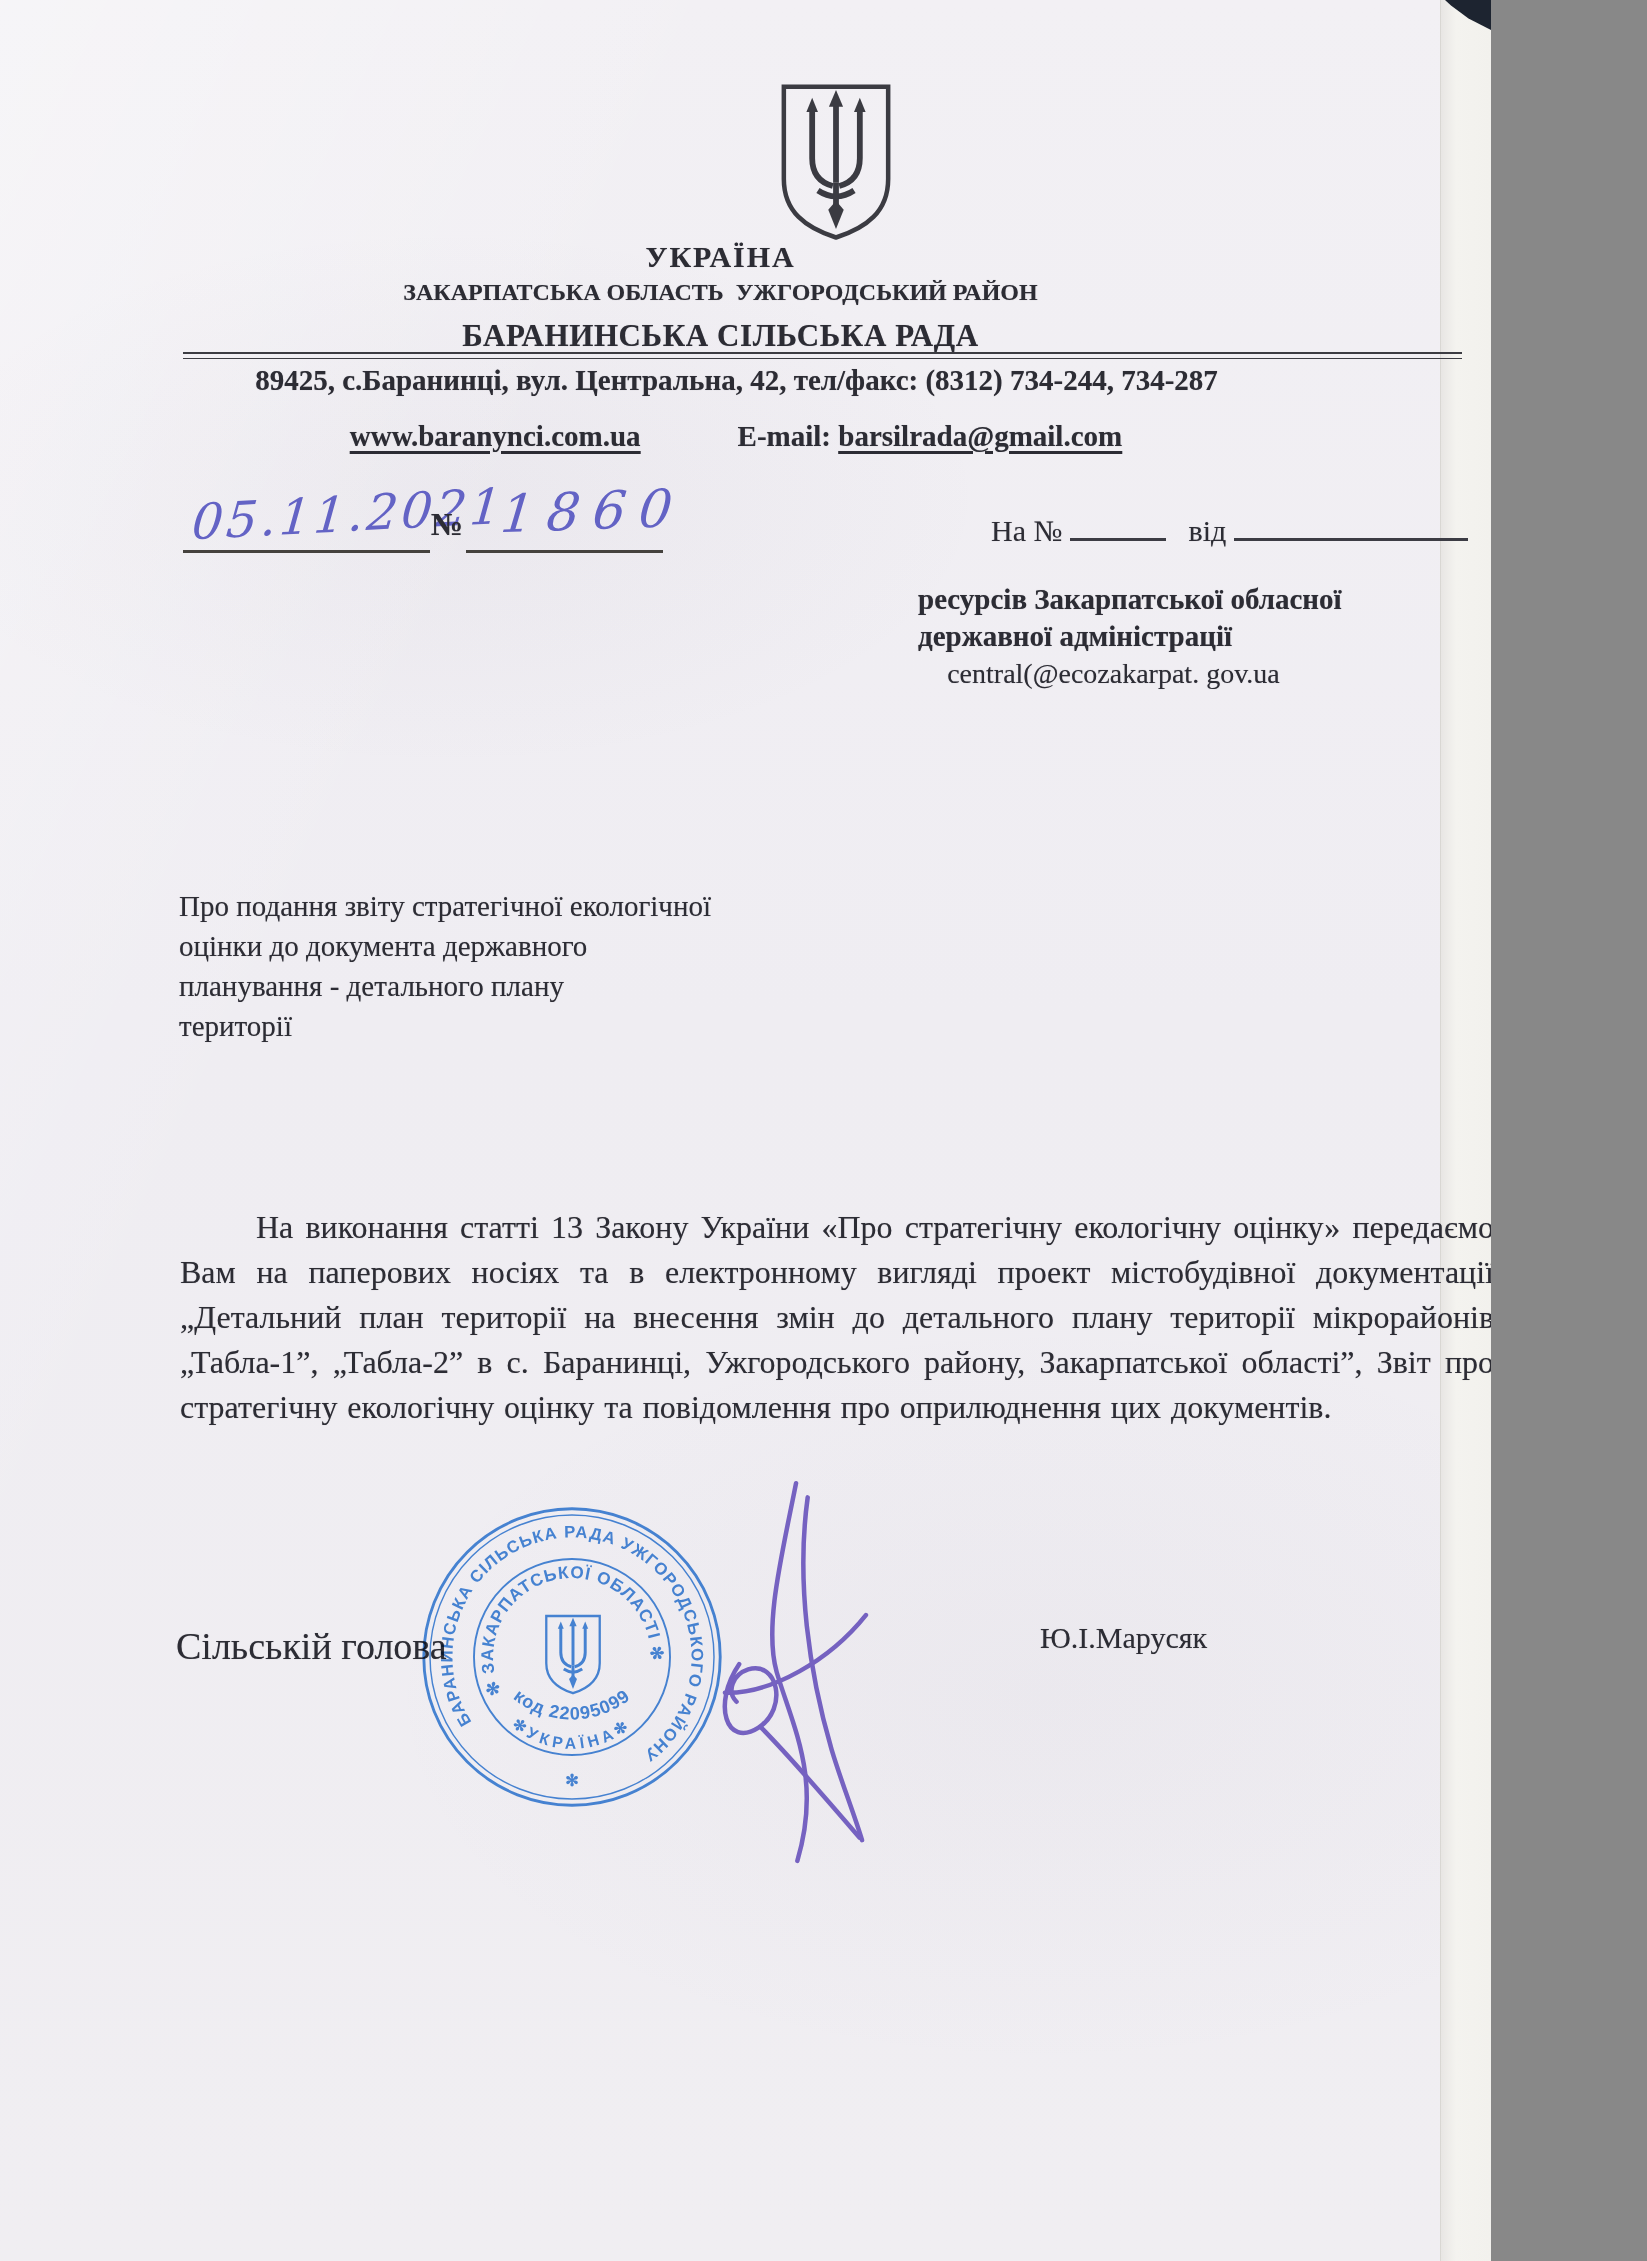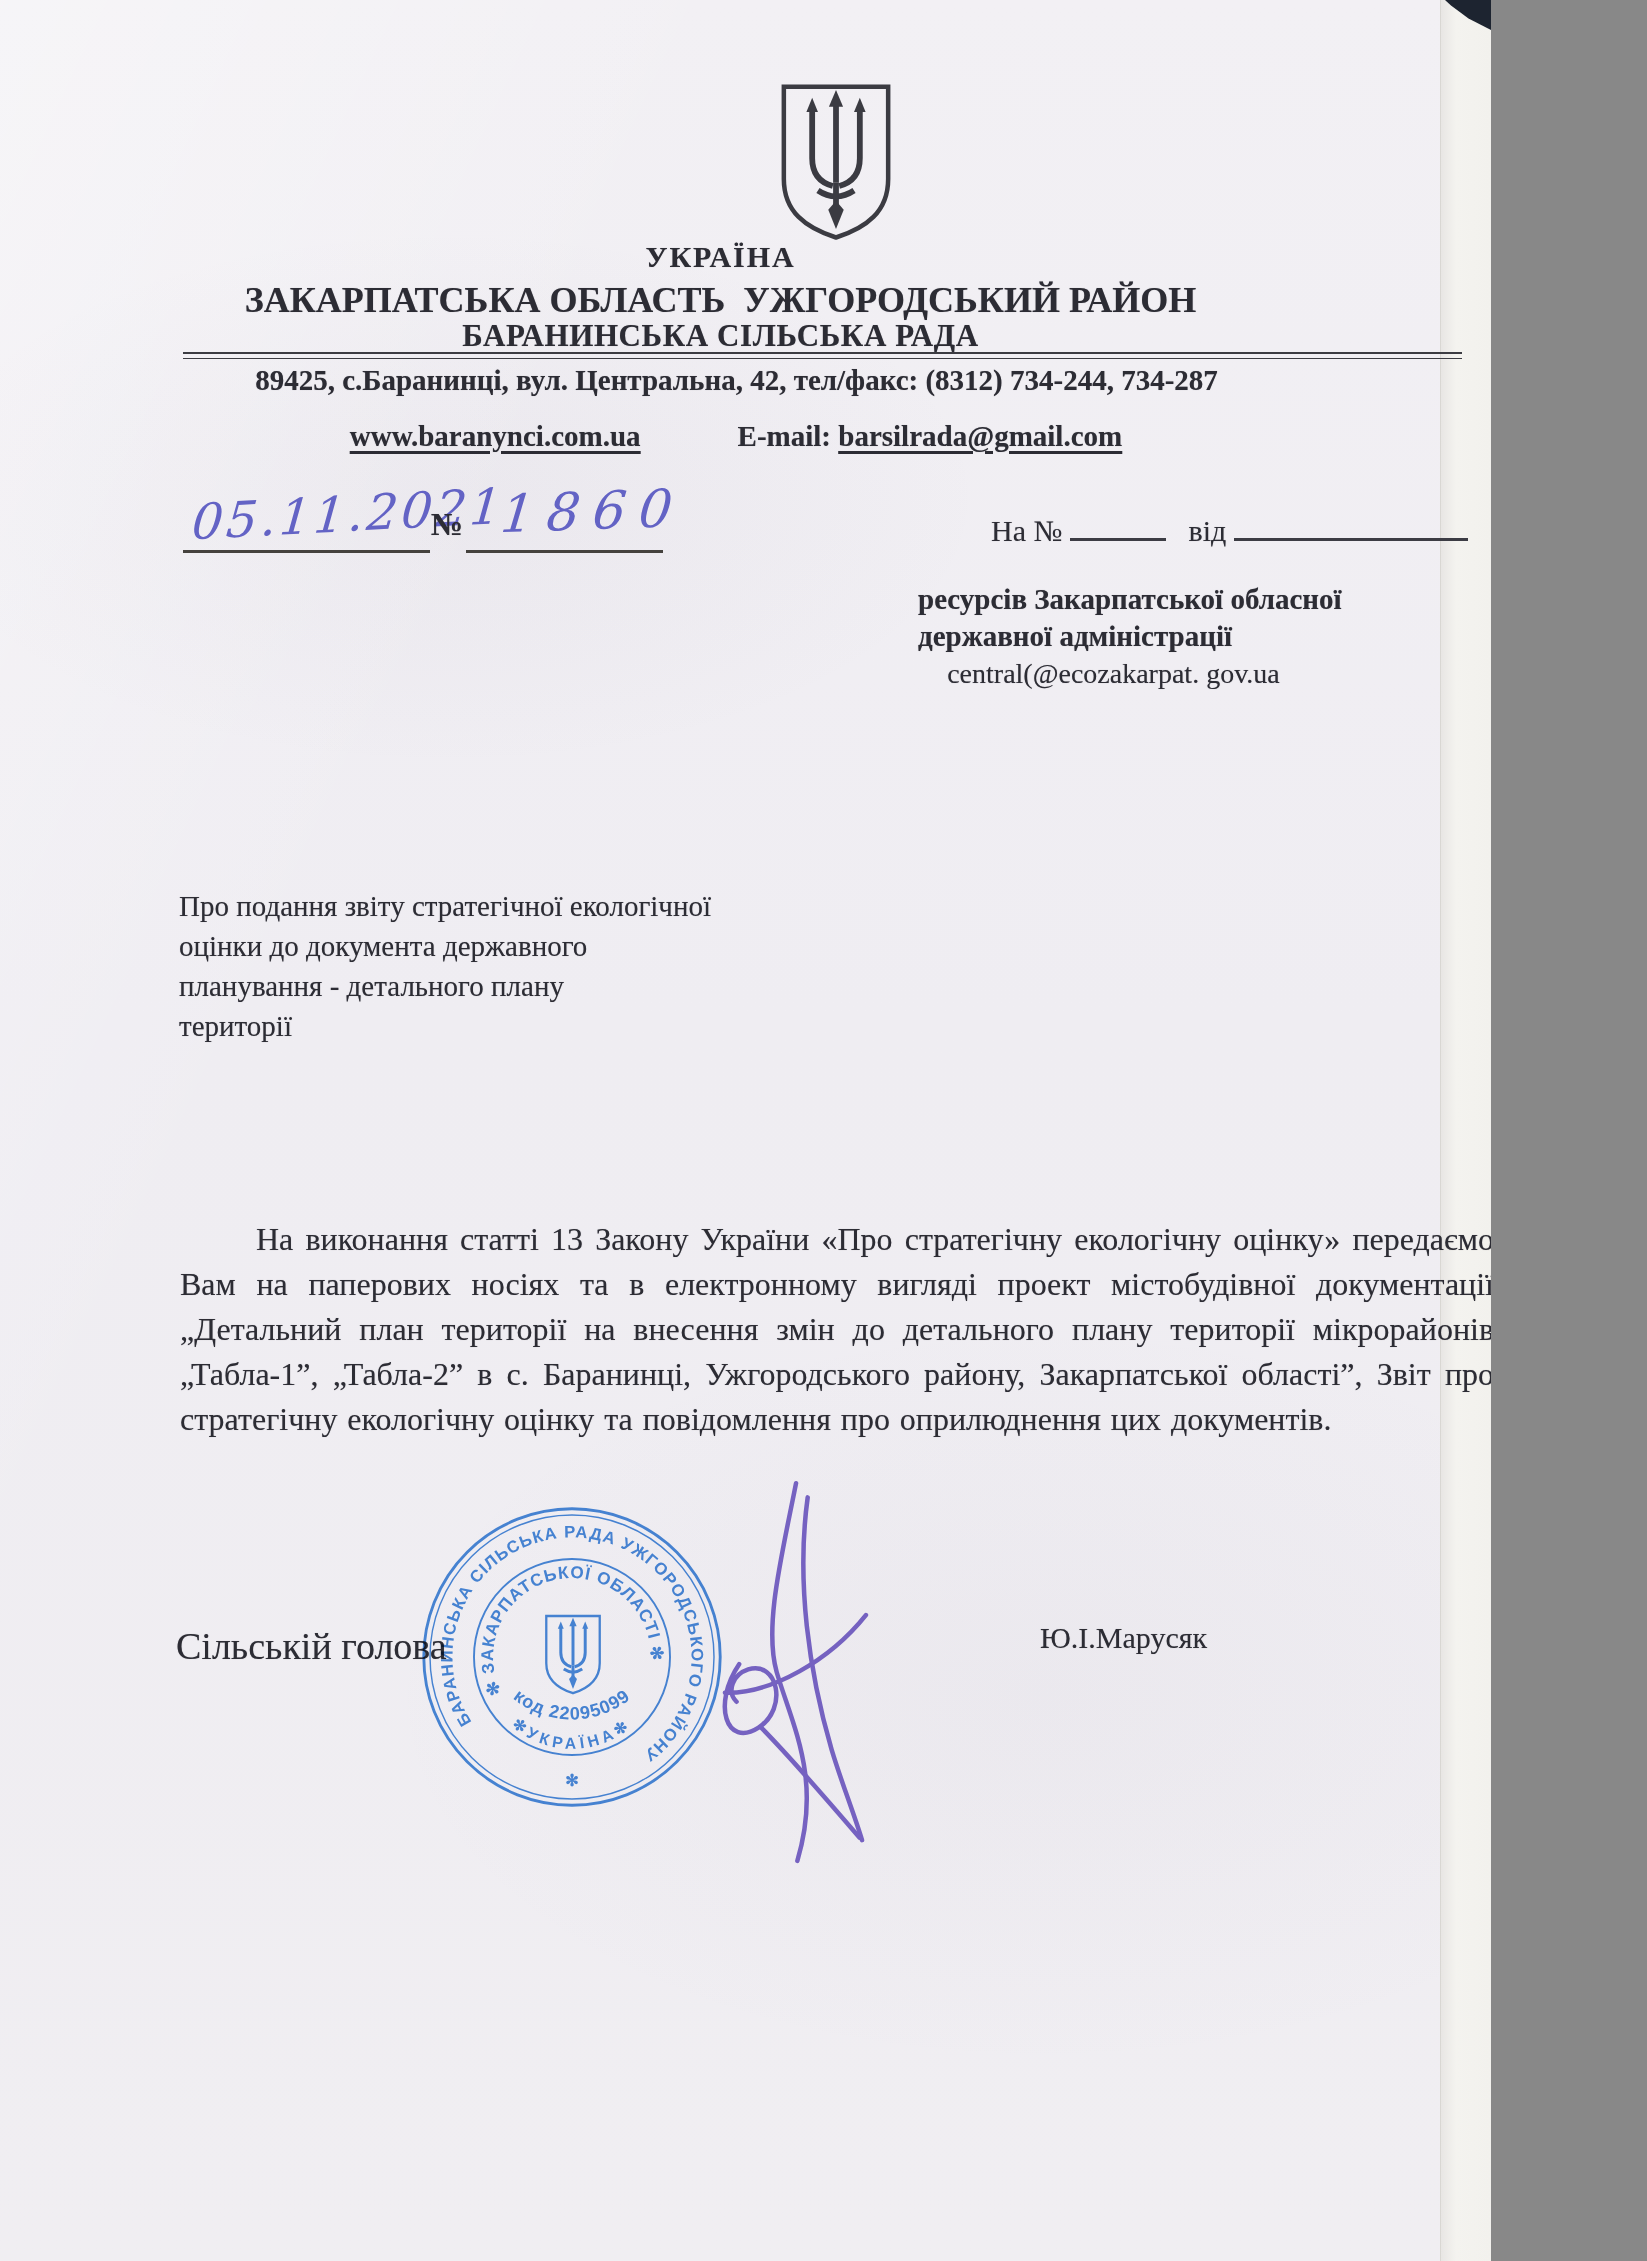--- a/index.html
+++ b/index.html
@@ -19,21 +19,21 @@
   .scan-strip{position:absolute;right:0;top:0;width:50px;height:2261px;
     background:linear-gradient(90deg,#e8e6e4,#f4f3ef 30%,#f2f1ed);border-left:0.6px solid #d9d7d3;}
   .scan-corner{position:absolute;right:0;top:0;width:50px;height:30px;
     background:#1d2430;clip-path:polygon(8% 0,100% 0,100% 100%,55% 62%,20% 18%);}
   .printed{text-shadow:0 0 0.8px rgba(46,46,56,.42);}
   .center{left:0;right:50px;text-align:center;}
   .abs{position:absolute;}
   .pre{white-space:pre;}
 
   .country{top:240px;font-size:30px;font-weight:bold;letter-spacing:1.9px;}
-  .hline1{top:279px;font-size:36px;font-weight:bold;}
+  .hline1{top:279px;font-size:24px;font-weight:bold;}
   .hline2{top:318px;font-size:31px;font-weight:bold;letter-spacing:0.6px;}
   .dbl-rule{top:352px;left:183px;width:1279px;height:3.9px;
     border-top:2.6px solid #3c3c42;border-bottom:1.9px solid #3c3c42;}
   .address{top:364px;font-size:29px;font-weight:bold;padding-left:32px;}
   .webline{top:420px;font-size:29px;font-weight:bold;padding-left:31px;}
   .webline .u{text-decoration:underline;text-underline-offset:4.5px;text-decoration-thickness:2.6px;}
   .webgap{display:inline-block;width:97px;}
 
   .hand{font-style:italic;color:#5858c2;opacity:.92;font-family:"DejaVu Serif",serif;}
   .hw-date{left:192px;top:486px;font-size:49px;letter-spacing:3.2px;transform:rotate(-3deg) skewX(-8deg);}
@@ -47,21 +47,21 @@
   .reply .blank{display:inline-block;height:30px;border-bottom:3.2px solid #3c3c44;}
   .reply .b1{width:96px;margin-right:15.5px;}
   .reply .b2{width:234px;}
 
   .recipient{left:918px;top:581px;width:594px;font-size:29px;font-weight:bold;line-height:37px;}
   .recipient .mail{font-weight:normal;font-size:28px;padding-left:5.2px;margin-left:24px;}
 
   .subject{left:179px;top:886px;width:743px;font-size:29px;line-height:40px;}
 
   .bodytext{left:180px;top:1205px;width:1314px;font-size:32px;line-height:45px;
-    text-align:justify;text-indent:76px;word-spacing:1.9px;margin-top:12px;}
+    text-align:justify;text-indent:76px;word-spacing:1.9px;}
 
   .sig-title{left:176px;top:1624px;font-size:38px;}
   .sig-name{left:1040px;top:1621px;font-size:30px;}
 
   .stamp{left:419px;top:1504px;width:306px;height:306px;mix-blend-mode:multiply;
     opacity:.93;filter:blur(0.4px) saturate(1.05);}
   .stamp text{fill:#3f83d6;font-family:"Liberation Sans",sans-serif;font-weight:bold;}
   .stamp .ring{stroke:#3f83d6;fill:none;}
   .signature-svg{left:699px;top:1478px;width:176px;height:388px;mix-blend-mode:multiply;opacity:.88;filter:blur(0.3px);}
   .signature-svg path{stroke:#6c55c6;fill:none;stroke-width:7;stroke-linecap:round;}

